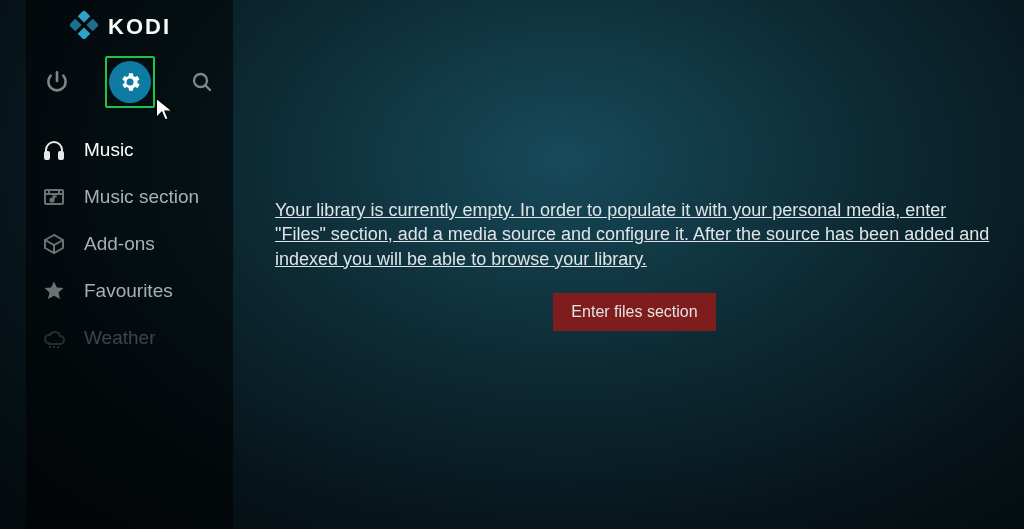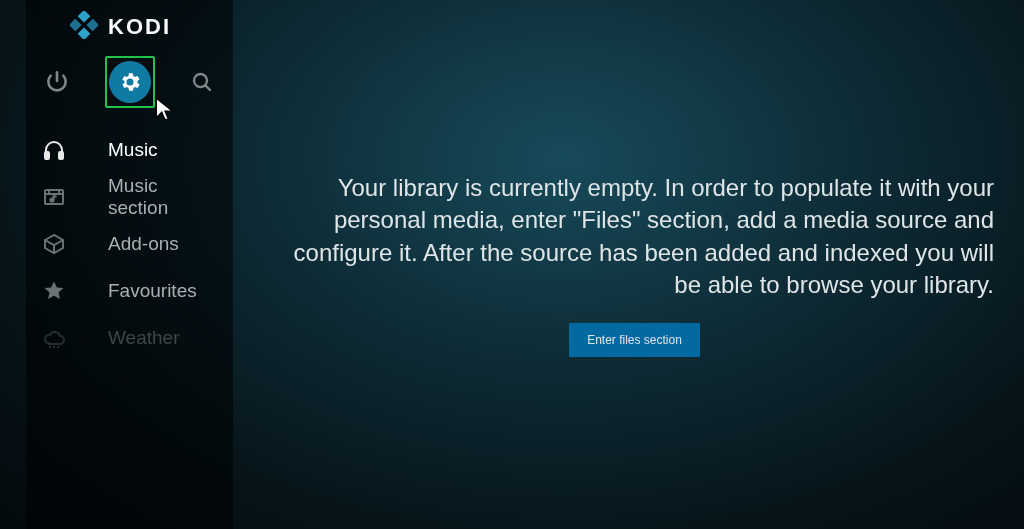--- a/index.html
+++ b/index.html
@@ -62,21 +62,20 @@
   .nav {
     margin-top: 14px;
     display: flex; flex-direction: column;
   }
   .nav-item {
     display: flex; align-items: center;
     height: 47px;
     padding: 0 14px 0 14px;
     color: #a9b0b3;
     cursor: pointer;
-    gap: 24px;
   }
   .nav-item.selected { color: #ffffff; }
   .nav-item.faded { opacity: 0.35; }
   .nav-icon {
     width: 28px; height: 28px;
     flex: none;
     display: flex; align-items: center; justify-content: center;
   }
   .nav-label {
     margin-left: 16px;
@@ -85,33 +84,34 @@
   
   .main {
     position: absolute;
     left: 245px; top: 0; right: 0; bottom: 0;
     display: flex; flex-direction: column;
     align-items: center; justify-content: center;
     padding: 0 30px;
   }
   .empty-msg {
     max-width: 730px;
-    text-align: right;
-    font-size: 24px;
+    text-align: left;
+    font-size: 18px;
     line-height: 1.35;
     color: #dfe5e7;
+    text-decoration: underline;
   }
   .btn-row {
     margin-top: 22px;
     display: flex; gap: 22px;
   }
   .action-btn {
-    background: #0369a1;
+    background: #7f1d1d;
     color: #dfe5e7;
-    font-size: 12px;
+    font-size: 16px;
     padding: 10px 18px;
     border: none;
     cursor: pointer;
   }
 </style>
 </head>
 <body>
 
 <div class="sidebar">
 

